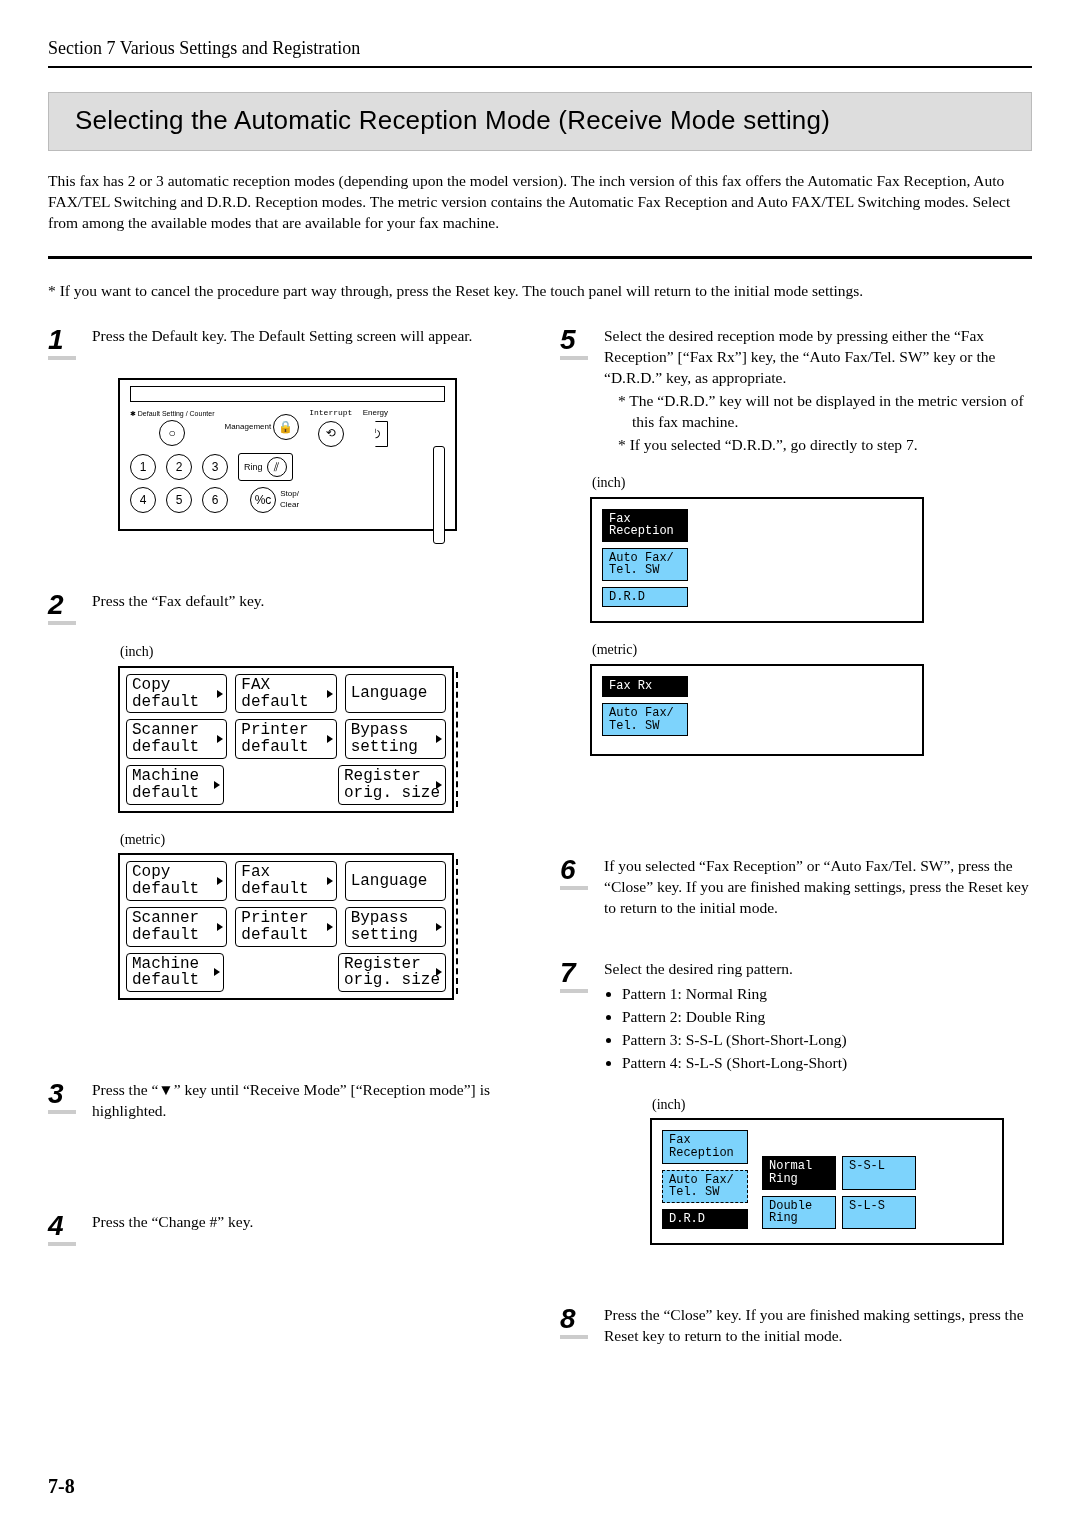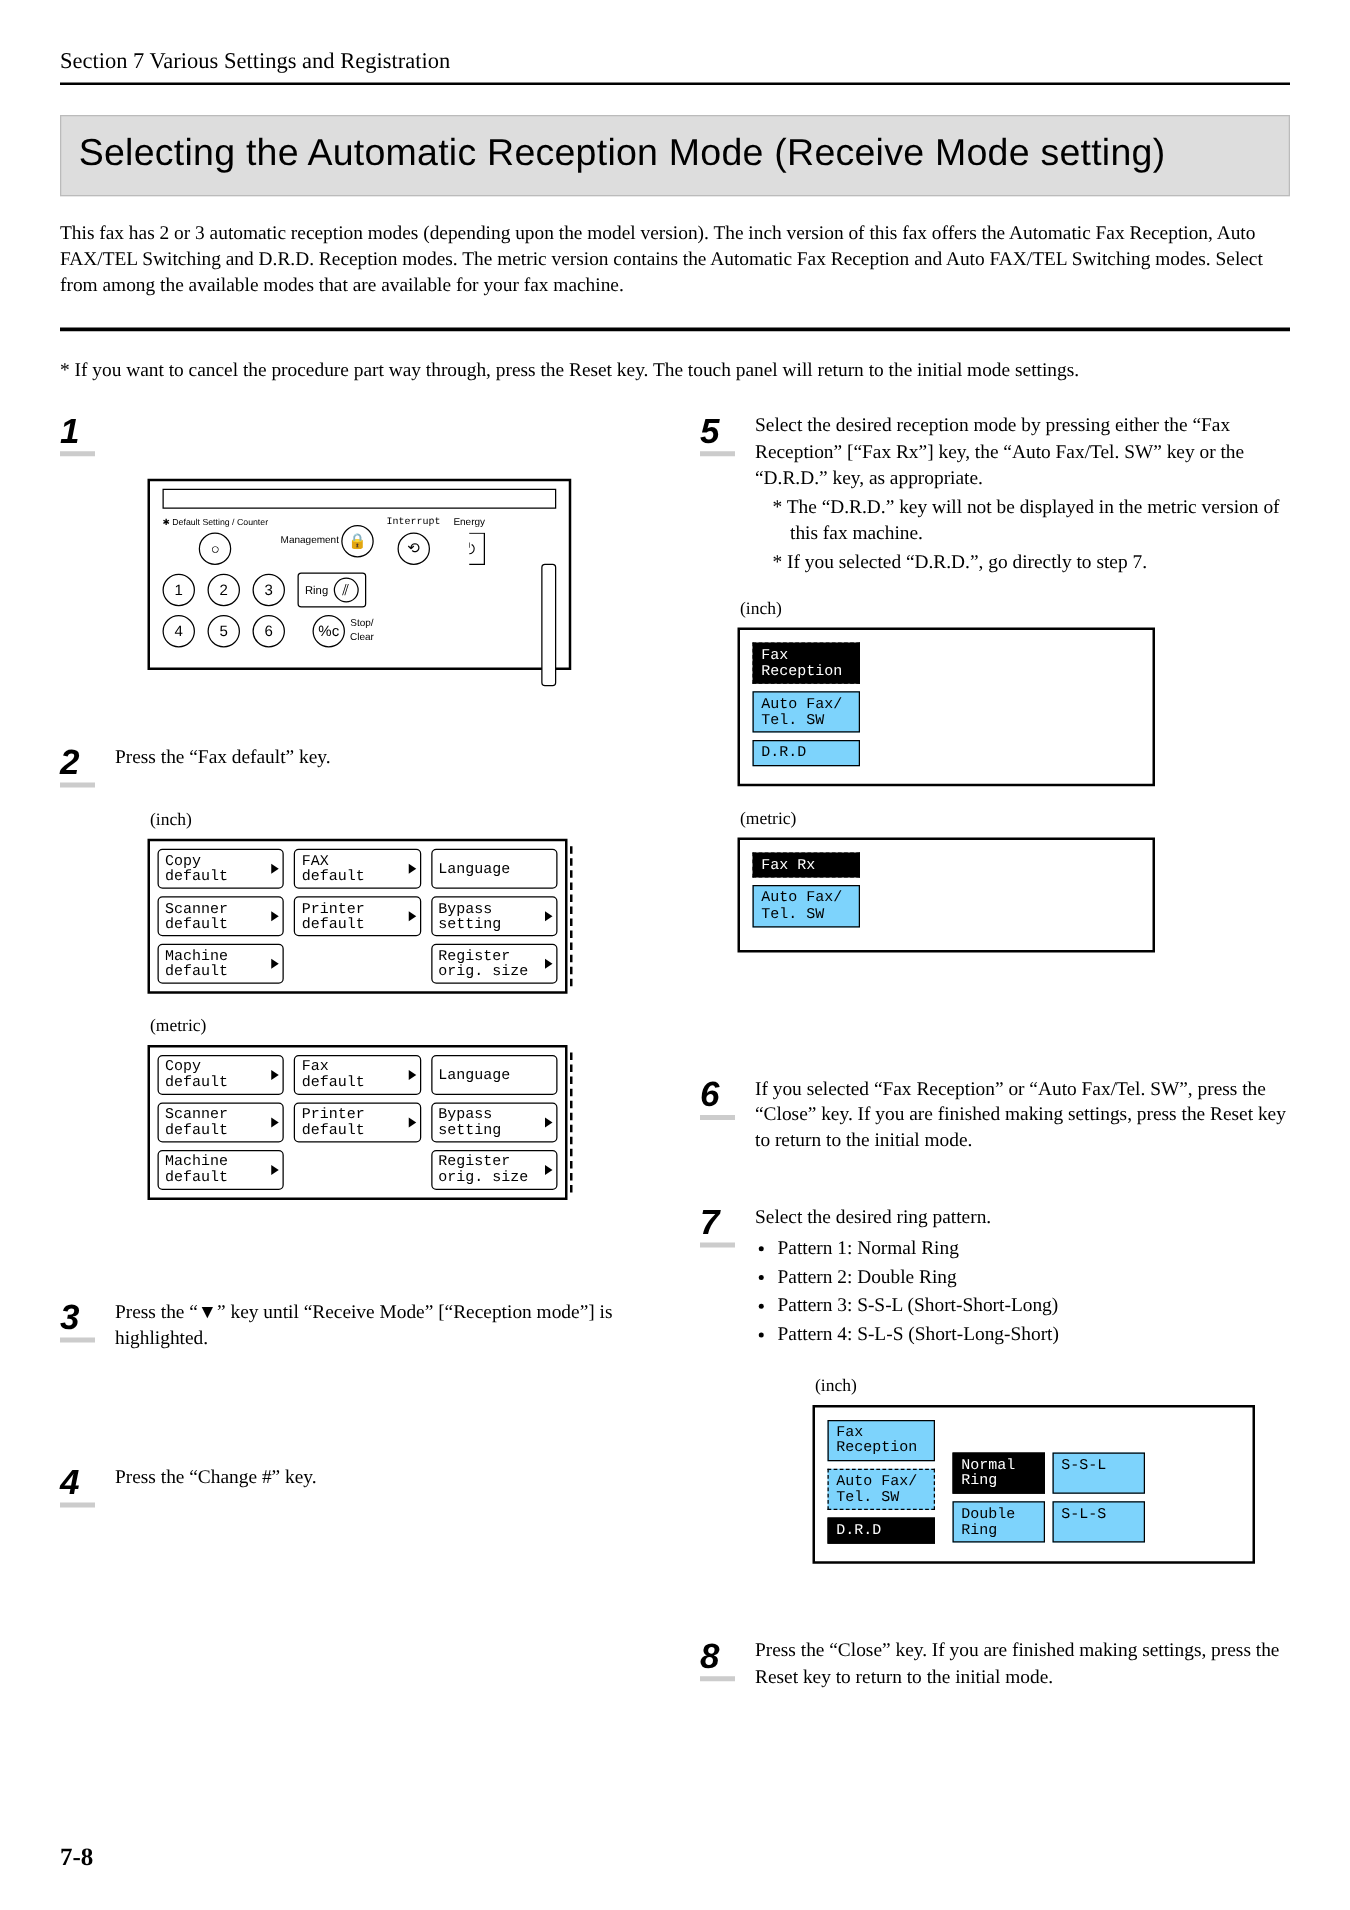--- a/index.html
+++ b/index.html
@@ -18,23 +18,23 @@
   }
   .sect-header {
     border-bottom: 2px solid #000;
     padding-bottom: 6px;
     margin-bottom: 24px;
     font-size: 18px;
   }
   .title-bar {
     background: #ddd;
     border: 1px solid #bbb;
-    padding: 10px 16px 12px 14px;
+    padding: 10px 16px 12px 26px;
     font-family: Arial, Helvetica, sans-serif;
-    font-size: 30px;
+    font-size: 26px;
     letter-spacing: 0.2px;
     margin-bottom: 20px;
   }
   .intro {
     margin: 16px 0 22px 0;
   }
   .hr-thick {
     border: 0;
     border-top: 3px solid #000;
     margin: 8px 0 22px 0;
@@ -130,21 +130,21 @@
     right: 10px;
     top: 66px;
     background:#fff;
   }
   
   .touch {
     width: 320px;
     border: 2px solid #000;
     padding: 6px;
     font-family: "Courier New", monospace;
-    font-size: 12px;
+    font-size: 16px;
     background:#fff;
     position:relative;
   }
   .touch::after{
     content:"";
     position:absolute;
     right:-6px; top:4px; bottom:4px;
     width:3px;
     border-right:2px dashed #000;
   }
@@ -220,20 +220,21 @@
 <hr class="hr-thick">
 
 <p class="cancel-note">* If you want to cancel the procedure part way through, press the Reset key. The touch panel will return to the initial mode settings.</p>
 
 <div class="columns">
 
   <div class="col">
 
     <div class="step">
       <div class="step-num">1</div>
+      <div class="step-body">Press the Default key. The Default Setting screen will appear.</div>
     </div>
 
     <div class="figure">
       <div class="panel">
         <div class="lcd"></div>
         <div class="row">
           <div style="display:flex;flex-direction:column;align-items:center;gap:2px;">
             <div class="lbl" style="font-size:7px">✱ <span>Default Setting / Counter</span></div>
             <div class="circ">○</div>
           </div>

